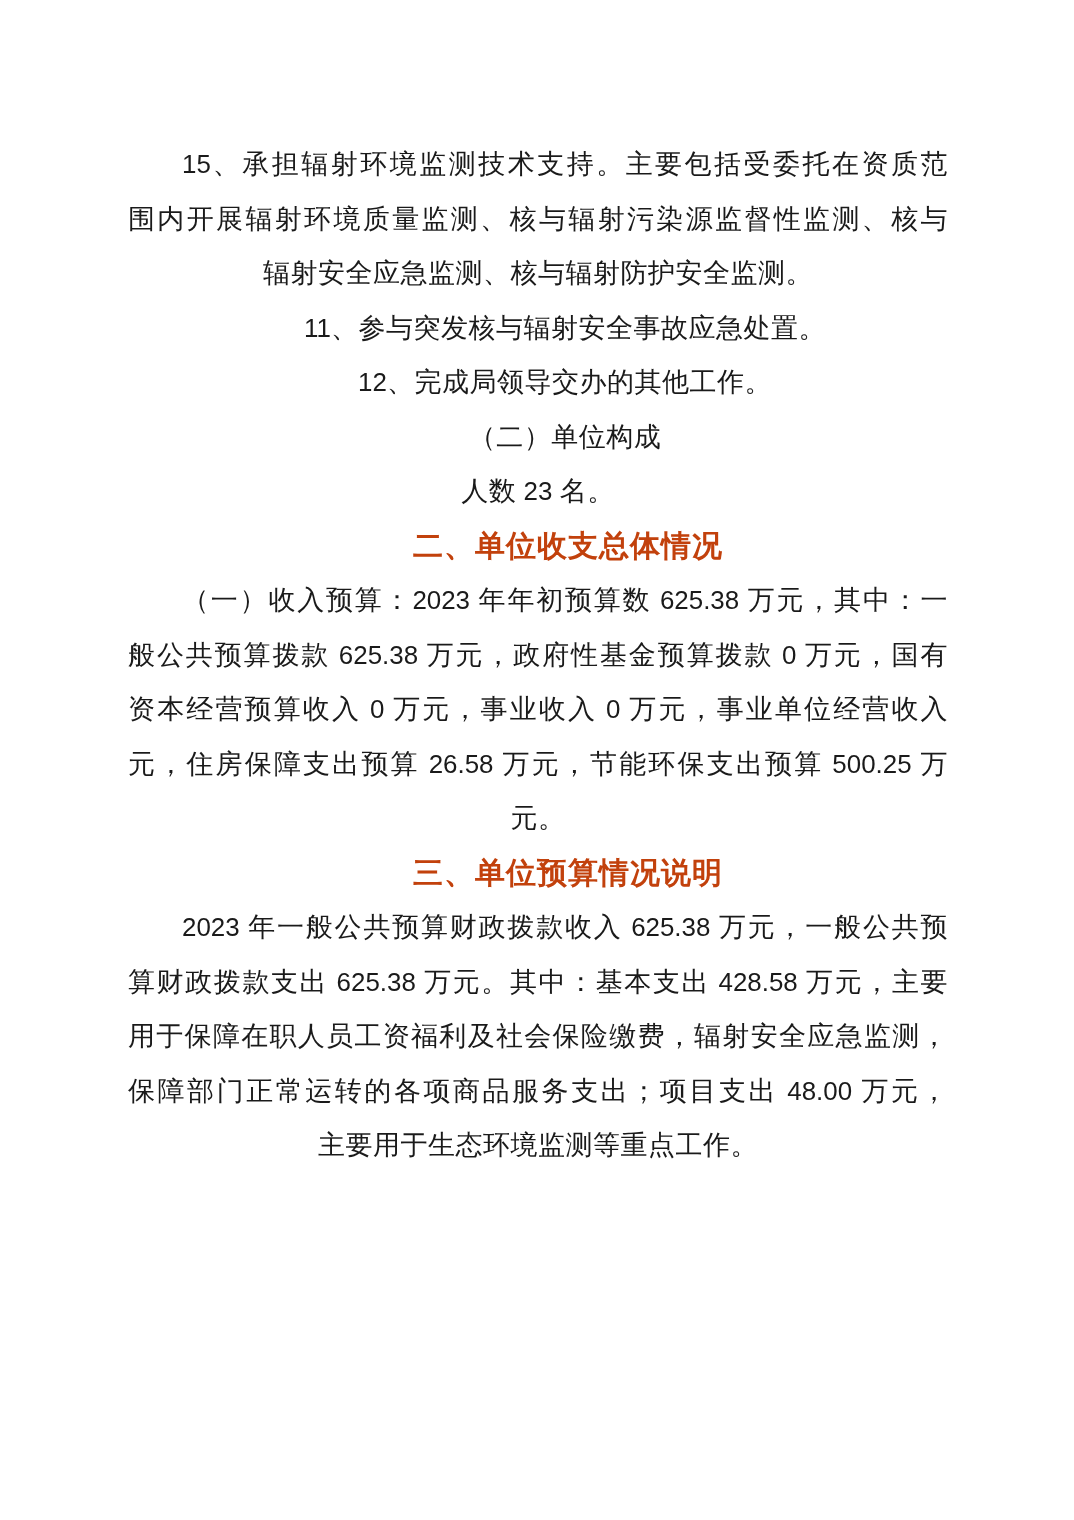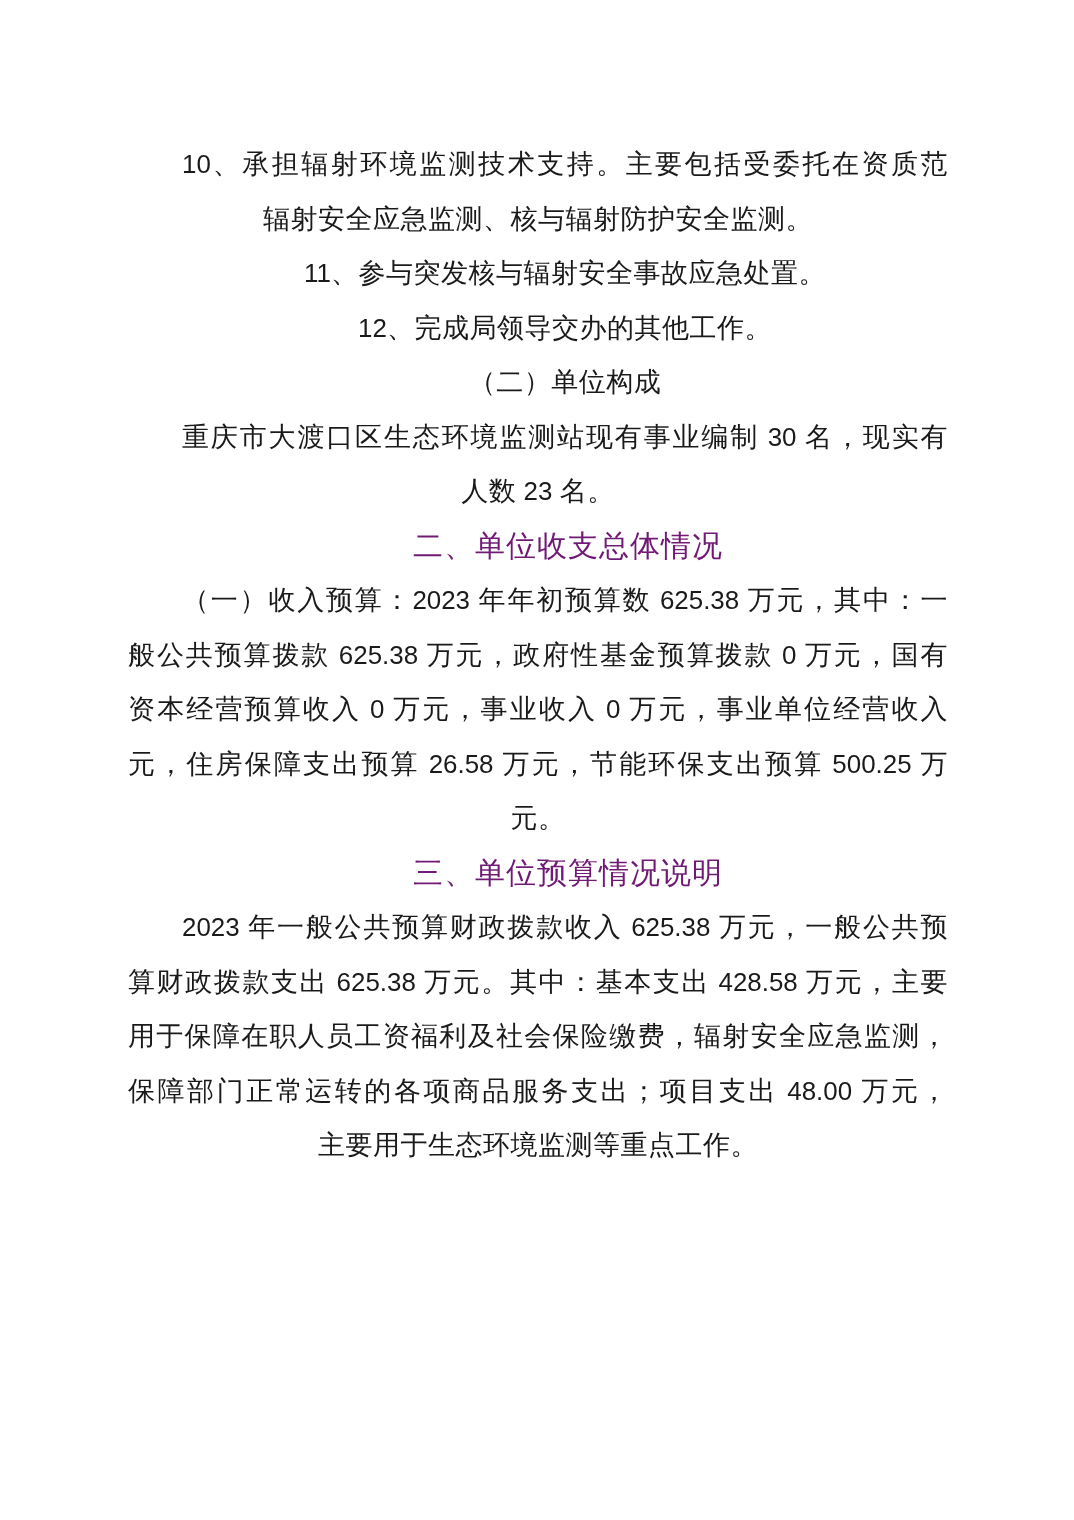--- a/index.html
+++ b/index.html
@@ -31,53 +31,53 @@
     text-align: justify;
     text-align-last: justify;
   }
 
   
   .line.indent { padding-left: 2em; }
 
   
   .para.heading .line {
     font-family: "Liberation Sans", sans-serif;
-    font-weight: normal;
+    font-weight: bold;
     font-size: 30px;
     letter-spacing: 1px;
-    color: #701a75;
+    color: #c2410c;
   }
 
   
   .num {
     font-family: "Liberation Sans", sans-serif;
     font-size: 0.96em;
     letter-spacing: 0;
   }
 </style>
 </head>
 <body>
 
 <div class="page">
   <div class="doc">
       <div class="para body">
-        <div class="line indent just"><span class="num">10</span>、承担辐射环境监测技术支持。主要包括受委托在资质范</div>
+        <div class="line indent just"><span class="num">15</span>、承担辐射环境监测技术支持。主要包括受委托在资质范</div>
+        <div class="line just">围内开展辐射环境质量监测、核与辐射污染源监督性监测、核与</div>
         <div class="line">辐射安全应急监测、核与辐射防护安全监测。</div>
       </div>
       <div class="para body">
         <div class="line indent"><span class="num">11</span>、参与突发核与辐射安全事故应急处置。</div>
       </div>
       <div class="para body">
         <div class="line indent"><span class="num">12</span>、完成局领导交办的其他工作。</div>
       </div>
       <div class="para body">
         <div class="line indent">（二）单位构成</div>
       </div>
       <div class="para body">
-        <div class="line indent just">重庆市大渡口区生态环境监测站现有事业编制 <span class="num">30</span> 名，现实有</div>
         <div class="line">人数 <span class="num">23</span> 名。</div>
       </div>
       <div class="para heading">
         <div class="line indent">二、单位收支总体情况</div>
       </div>
       <div class="para body">
         <div class="line indent just">（一）收入预算：<span class="num">2023</span> 年年初预算数 <span class="num">625.38</span> 万元，其中：一</div>
         <div class="line just">般公共预算拨款 <span class="num">625.38</span> 万元，政府性基金预算拨款 <span class="num">0</span> 万元，国有</div>
         <div class="line just">资本经营预算收入 <span class="num">0</span> 万元，事业收入 <span class="num">0</span> 万元，事业单位经营收入</div>
       </div>

